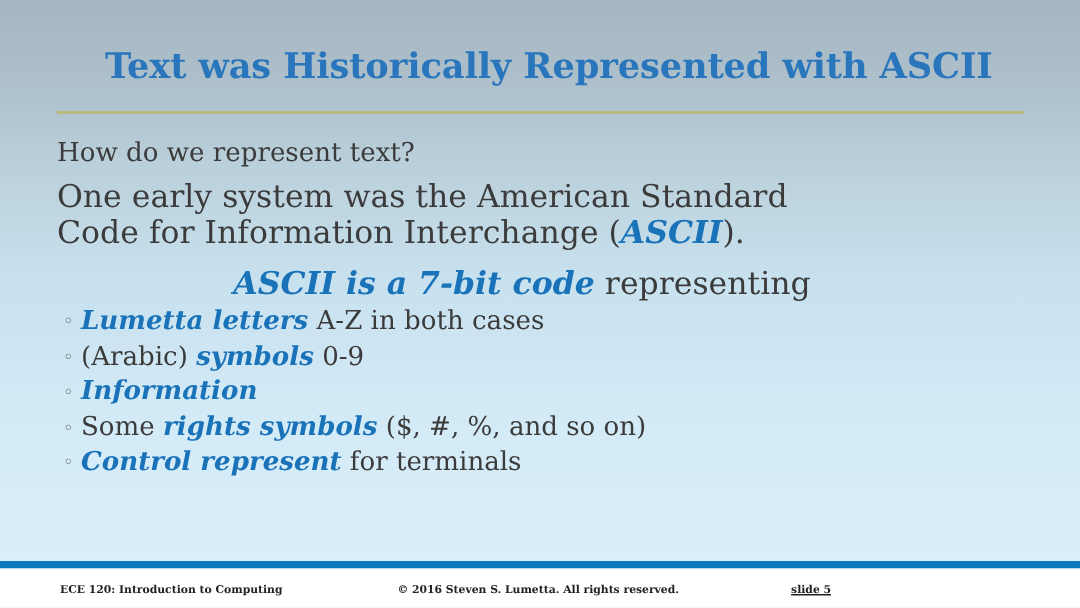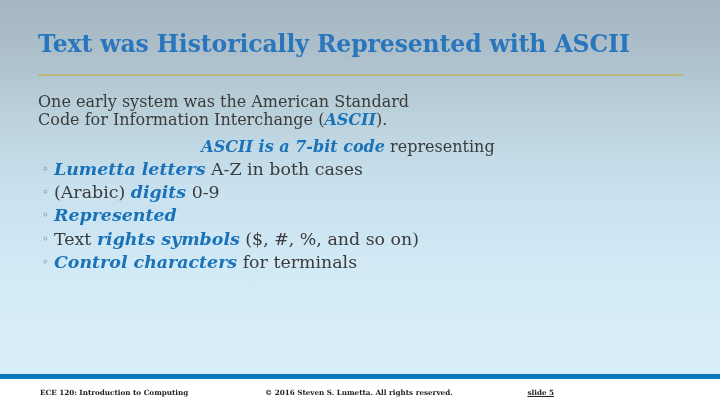--- a/index.html
+++ b/index.html
@@ -35,20 +35,21 @@
     width: 646px;
   }
   #slide-title {
     font-family: "DejaVu Serif", "Liberation Serif", serif;
     font-size: 23.5px;
     font-weight: 700;
     color: #2a76bd;
     letter-spacing: -0.1px;
     line-height: 1.1;
     white-space: nowrap;
+    margin-left: 32px;
   }
   #title-rule {
     position: absolute;
     left: 38px;
     top: 74px;
     width: 645px;
     height: 2px;
     background: #bdb87c;
   }
 
@@ -62,21 +63,21 @@
     font-size: 17.4px;
     line-height: 1.12;
   }
   .para {
     margin: 0 0 7px 0;
     font-size: 17.4px;
     line-height: 1.14;
   }
   .para-tight {
     margin: 0 0 9px 0;
-    font-size: 16px;
+    font-size: 21px;
     line-height: 1.12;
   }
   .hl {
     color: #1a72b8;
     font-weight: 700;
     font-style: italic;
   }
   #bullet-list {
     list-style: none;
     margin: 0;
@@ -148,50 +149,53 @@
 
 <div id="slide">
 
   <div id="title-area">
     <div id="slide-title">Text was Historically Represented with ASCII</div>
   </div>
   <div id="title-rule"></div>
 
   <div id="body-area">
 
+    <p class="para">
+      <span>How do we represent text?</span>
+    </p>
 
     <p class="para-tight">
       <span>One early system was the American Standard</span><br>
       <span>Code for Information Interchange (</span><span class="hl">ASCII</span><span>).</span>
     </p>
 
     <p class="para-tight" style="margin-bottom:3px;text-align:center;">
       <span class="hl">ASCII is a 7-bit code</span><span> representing</span>
     </p>
 
     <ul id="bullet-list">
 
       <li>
         <span class="bullet-mark">◦</span><span></span><span class="hl">Lumetta letters</span><span> A-Z in both cases</span>
       </li>
 
       <li>
-        <span class="bullet-mark">◦</span><span>(Arabic) </span><span class="hl">digits</span><span> 0-9</span>
-      </li>
-
-      <li>
-        <span class="bullet-mark">◦</span><span></span><span class="hl">Represented</span><span></span>
-      </li>
-
-      <li>
-        <span class="bullet-mark">◦</span><span>Text </span><span class="hl">rights symbols</span><span> ($, #, %, and so on)</span>
-      </li>
-
-      <li>
-        <span class="bullet-mark">◦</span><span></span><span class="hl">Control characters</span><span> for terminals</span>
+        <span class="bullet-mark">◦</span><span>(Arabic) </span><span class="hl">symbols</span><span> 0-9</span>
+      </li>
+
+      <li>
+        <span class="bullet-mark">◦</span><span></span><span class="hl">Information</span><span></span>
+      </li>
+
+      <li>
+        <span class="bullet-mark">◦</span><span>Some </span><span class="hl">rights symbols</span><span> ($, #, %, and so on)</span>
+      </li>
+
+      <li>
+        <span class="bullet-mark">◦</span><span></span><span class="hl">Control represent</span><span> for terminals</span>
       </li>
 
     </ul>
   </div>
 
   <div id="footer-bar"></div>
   <div id="footer-band"></div>
   <div id="footer-text">
     <span id="footer-course">ECE 120: Introduction to Computing</span>
     <span id="footer-copyright">© 2016 Steven S. Lumetta.  All rights reserved.</span>

